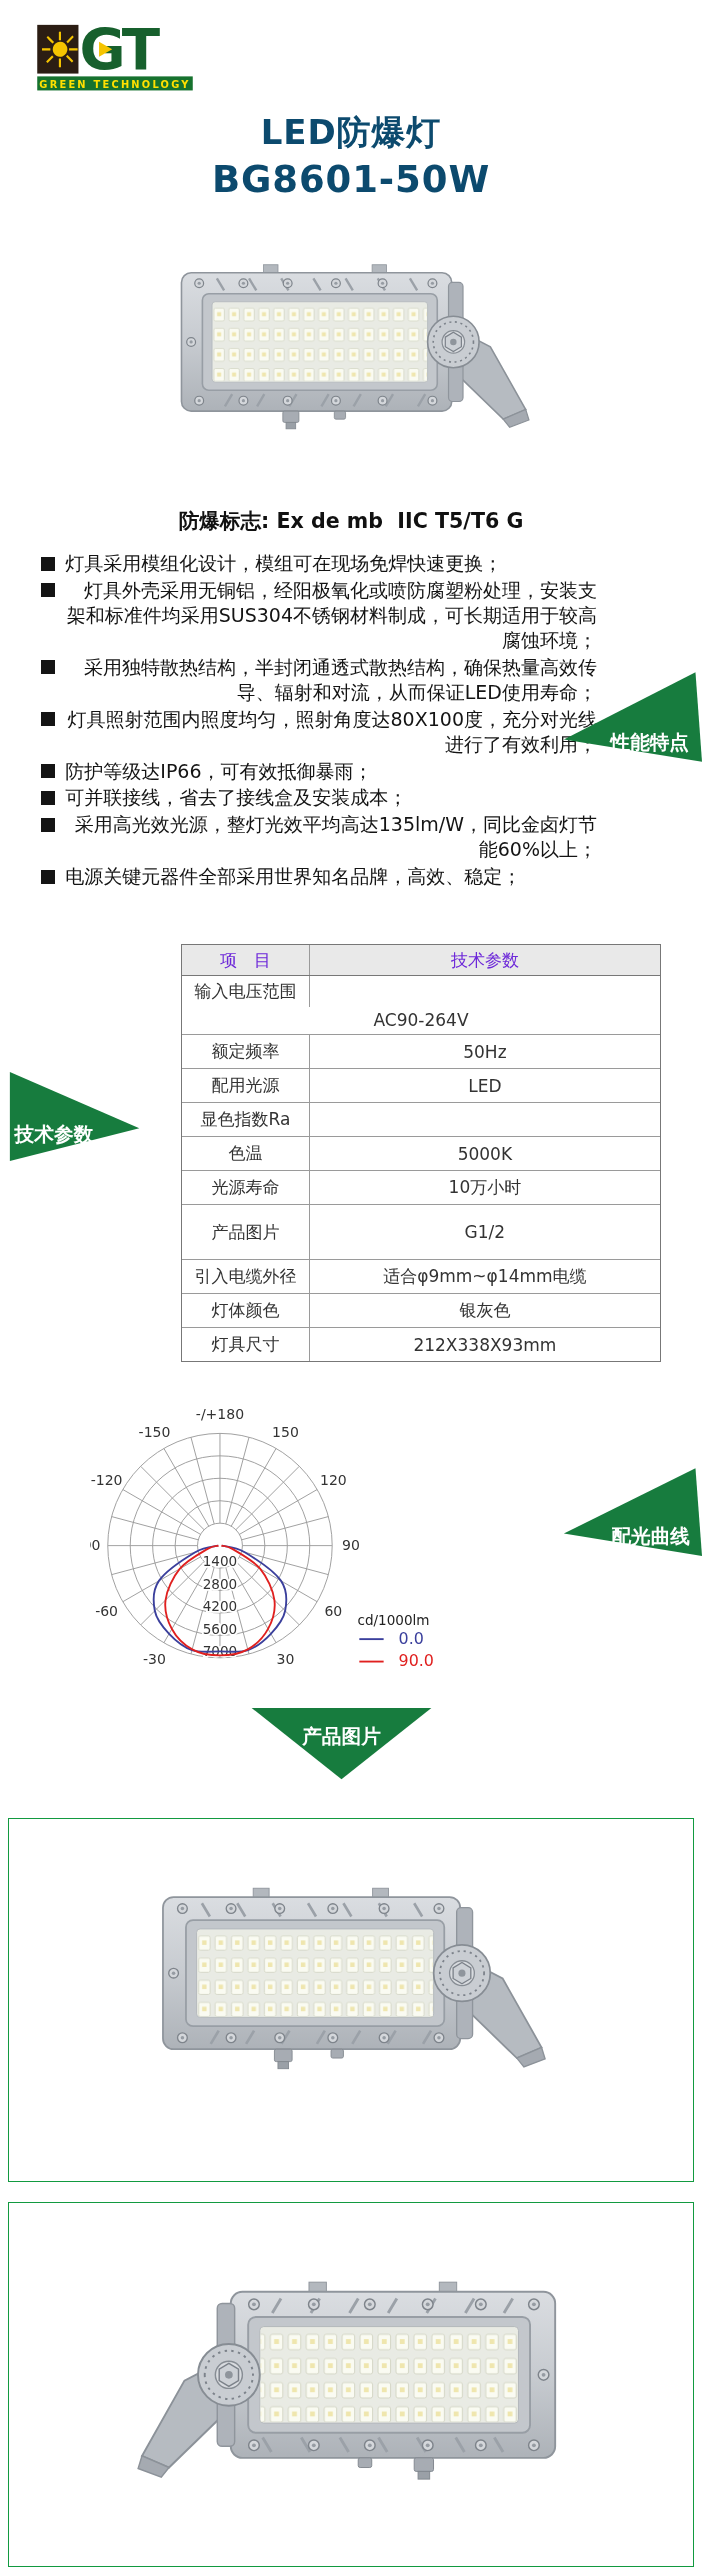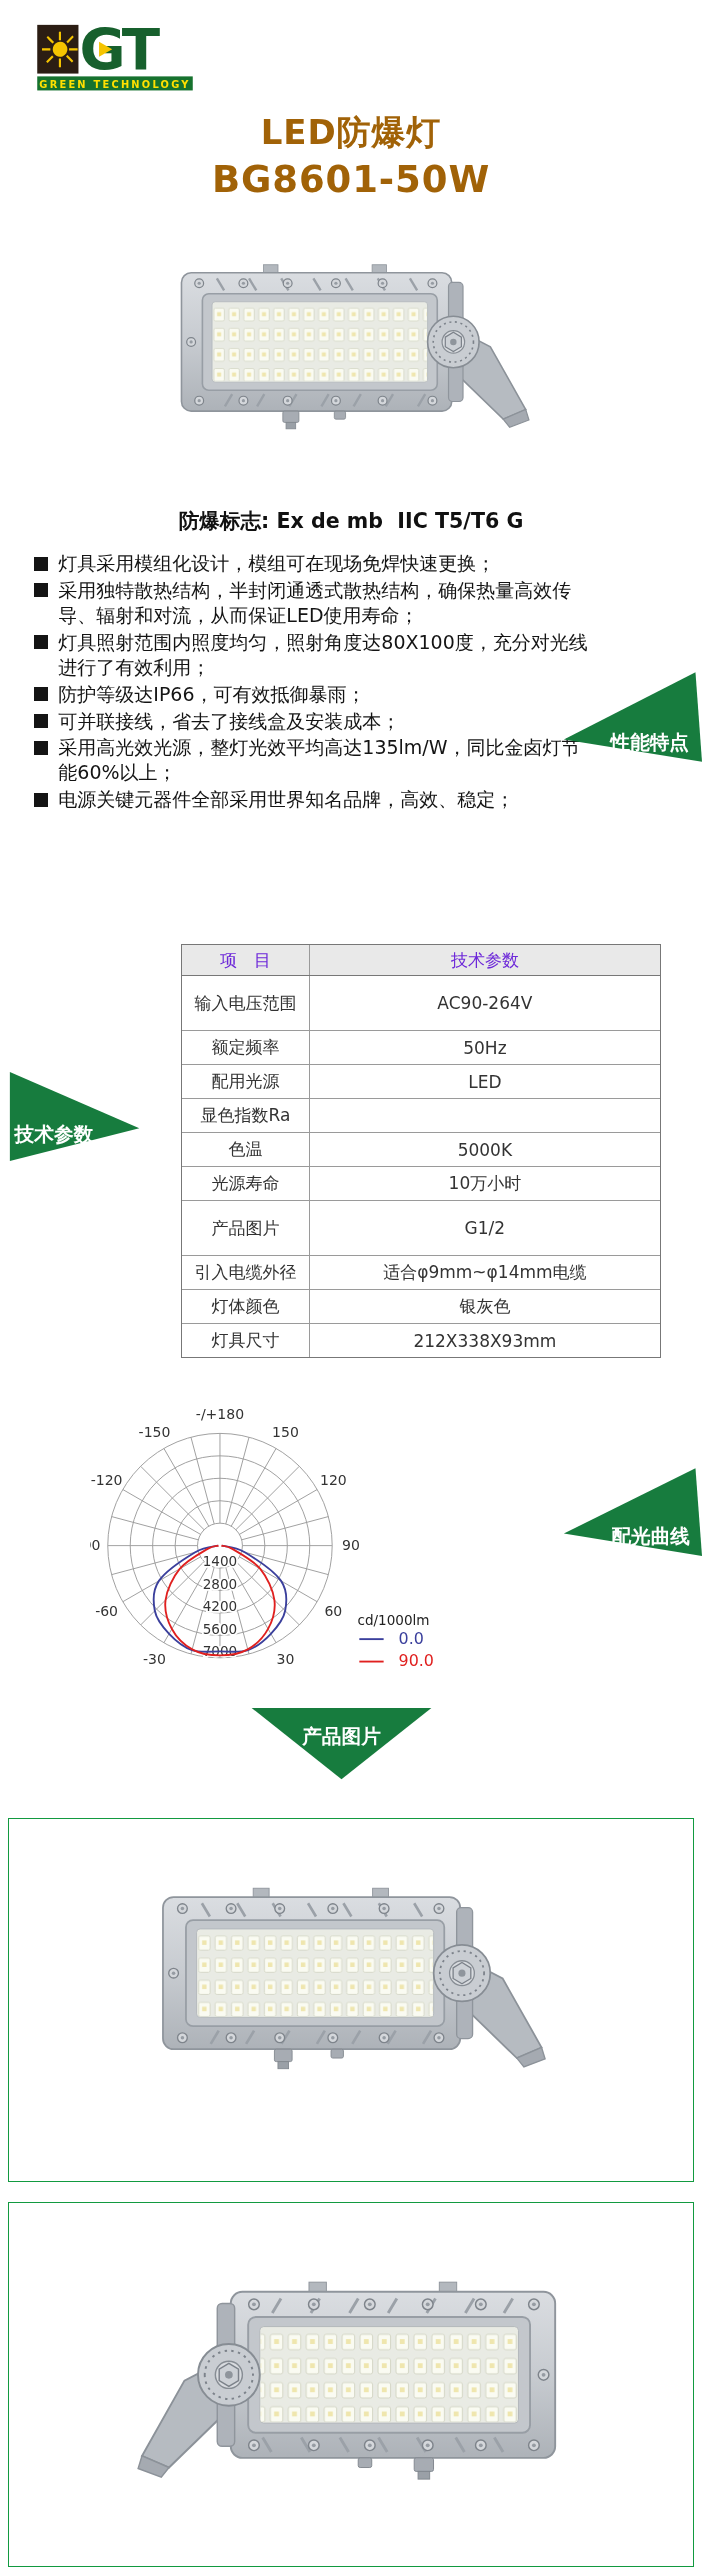--- a/index.html
+++ b/index.html
@@ -1,39 +1,39 @@
 <!DOCTYPE html>
 <html style="font-size:15px"><head>
 <meta charset="utf-8">
 <style>
   html,body{margin:0;padding:0;background:#fff;}
   .page{position:relative;width:702px;height:2576px;background:#ffffff;overflow:hidden;
         font-family:"DejaVu Sans","Liberation Sans",sans-serif;}
   
-  .title-block{position:absolute;left:0;top:110px;width:100%;text-align:center;color:#a16207;font-weight:bold;}
+  .title-block{position:absolute;left:0;top:110px;width:100%;text-align:center;color:#0c4a6e;font-weight:bold;}
   .title-line1{font-size:34px;letter-spacing:0.9px;}
   .title-line2{font-size:37px;margin-top:2px;letter-spacing:0.9px;}
   
   .hero-photo{position:absolute;left:167px;top:245px;}
   
   .ex-marking{position:absolute;left:0;top:507px;width:100%;text-align:center;
               font-size:20.6px;font-weight:bold;color:#111;white-space:pre-wrap;}
   
-  .features{position:absolute;left:34px;top:551px;width:556px;}
+  .features{position:absolute;left:41px;top:551px;width:556px;text-align:right;}
   .feat{display:flex;font-size:19px;line-height:25px;color:#141414;margin-bottom:1.9px;}
   .feat .sq{flex:none;width:14px;height:14px;background:#141414;margin:5.6px 10.3px 0 0;}
   
   .arrow-svg{position:absolute;}
   .arrow-label{font-size:21px;font-weight:bold;fill:#ffffff;}
   
   .spec-table{position:absolute;left:181px;top:944px;width:478px;border:0.9px solid #777;
               font-size:17px;color:#333;background:#fff;}
   .spec-hrow{display:flex;background:#e9e9e9;border-bottom:0.9px solid #777;min-height:30px;}
   .spec-row{display:flex;border-top:0.9px solid #9a9a9a;min-height:33px;background:#fff;}
-  .spec-row:first-of-type{border-top:none;}
+  .spec-row:first-of-type{border-top:none;flex-direction:column;}
   .spec-row.tall{min-height:54px;}
   .cell-l{flex:none;width:123px;border-right:0.9px solid #9a9a9a;display:flex;align-items:center;
           justify-content:center;text-align:center;padding:3.7px 1.9px;}
   .cell-r{flex:1;display:flex;align-items:center;justify-content:center;text-align:center;padding:3.7px 1.9px;}
   .spec-hrow .cell-l,.spec-hrow .cell-r{font-weight:500;color:#6d28d9;}
   
   .polar-wrap{position:absolute;left:90px;top:1395px;}
   
   .photo-box{position:absolute;left:7.5px;width:684px;border:1.9px solid #129a40;background:#fff;
              display:flex;align-items:center;justify-content:center;}
@@ -135,20 +135,24 @@
   <svg class="hero-photo" width="370" height="210" viewBox="0 0 460 260">
     <use href="#floodlight" width="460" height="260"></use>
   </svg>
 
   <div class="ex-marking">防爆标志: Ex de mb  IIC T5/T6 G</div>
 
   <div class="features" id="feature-list">
       <div class="feat">
         <div class="sq"></div>
         <div>灯具采用模组化设计，模组可在现场免焊快速更换；</div>
+      </div>
+      <div class="feat">
+        <div class="sq"></div>
+        <div>灯具外壳采用无铜铝，经阳极氧化或喷防腐塑粉处理，安装支架和标准件均采用SUS304不锈钢材料制成，可长期适用于较高腐蚀环境；</div>
       </div>
       <div class="feat">
         <div class="sq"></div>
         <div>采用独特散热结构，半封闭通透式散热结构，确保热量高效传导、辐射和对流，从而保证LED使用寿命；</div>
       </div>
       <div class="feat">
         <div class="sq"></div>
         <div>灯具照射范围内照度均匀，照射角度达80X100度，充分对光线进行了有效利用；</div>
       </div>
       <div class="feat">

